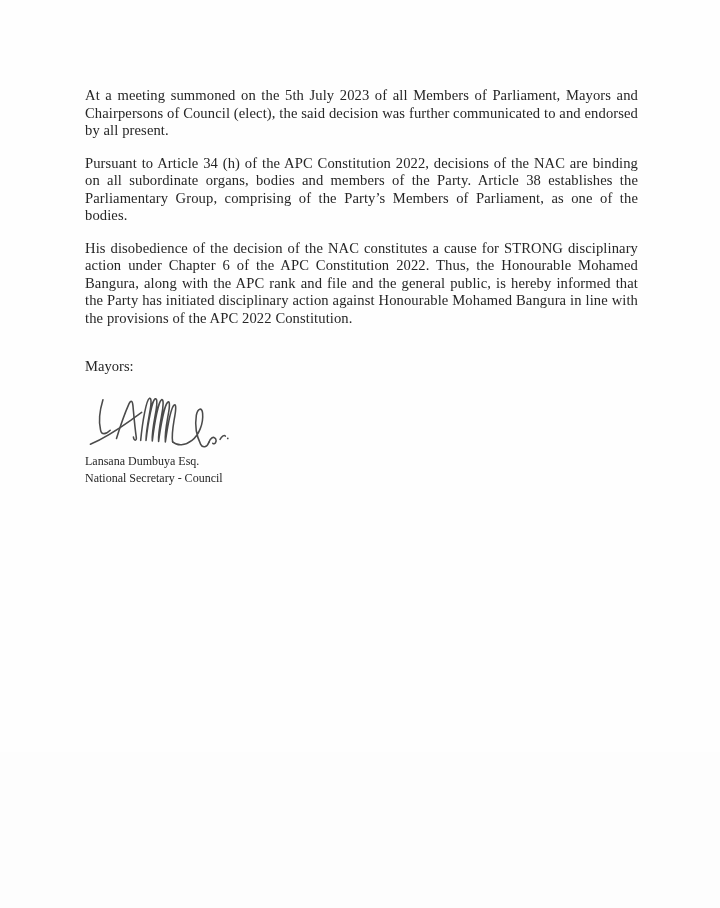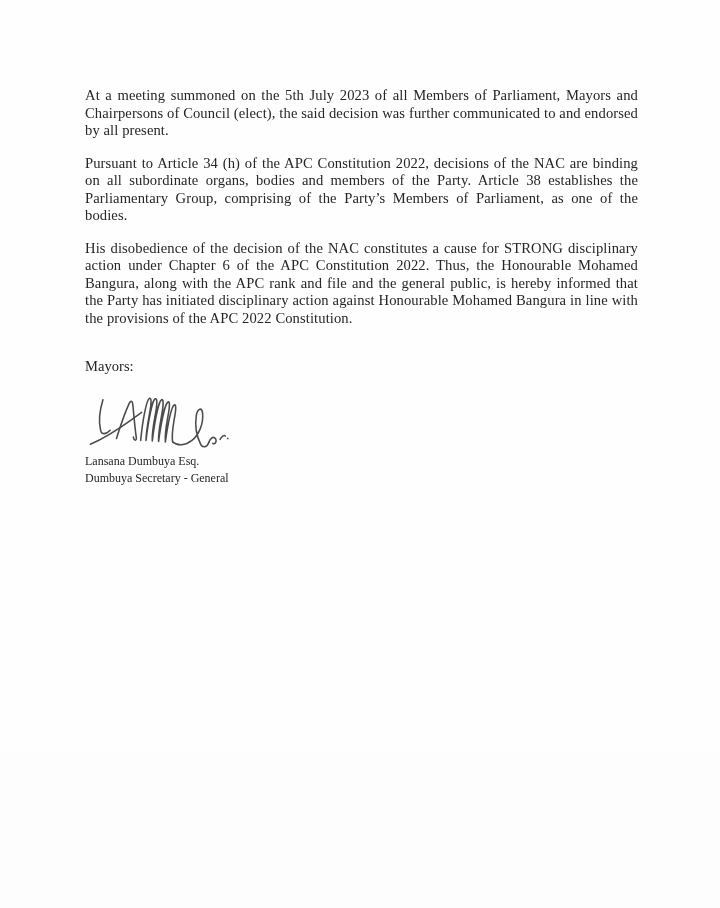--- a/index.html
+++ b/index.html
@@ -82,16 +82,16 @@
         <path d="M87,50.5 C92,55 100,54.5 107,49 C114,43.5 119,32 118,21 C117.5,14.5 113,15.5 111.5,23 C110,33 112,45 116,53 C118,57 122.5,56.5 124.5,51"></path>
 
         <path d="M124.5,51 C126,46.5 129.5,44 131.5,47.5 C133,50.5 130.5,53.5 128.5,52"></path>
         <path d="M136,48 C138,44.5 140.5,43 141.5,44.5"></path>
         <circle cx="144" cy="47" r="0.9" fill="#4b4b4b" stroke="none"></circle>
       </svg>
     </div>
 
     <div class="sig-name">Lansana Dumbuya Esq.</div>
 
-    <div class="sig-title">Dumbuya Secretary - General</div>
+    <div class="sig-title">National Secretary - Council</div>
 
   </div>
 </div>
 
 </body></html>

